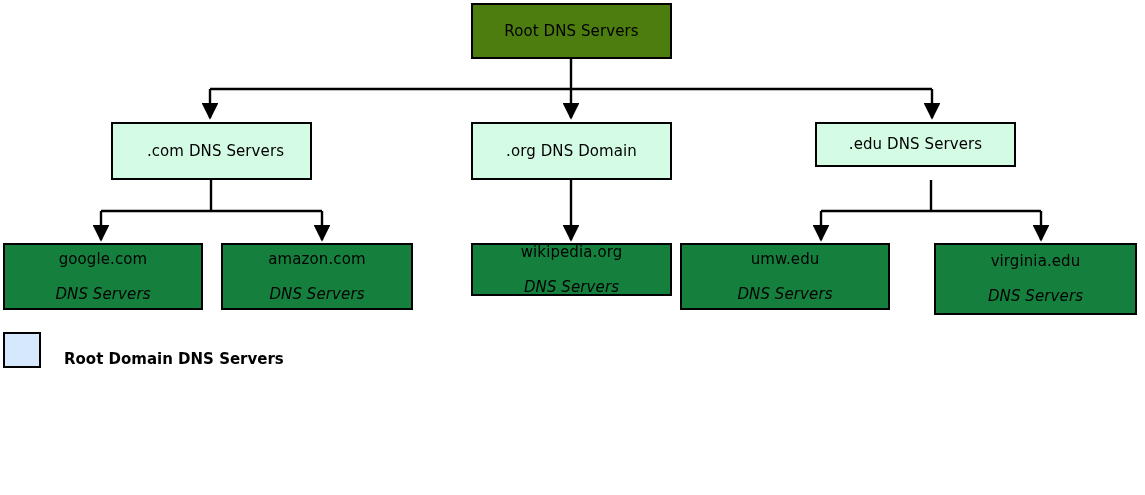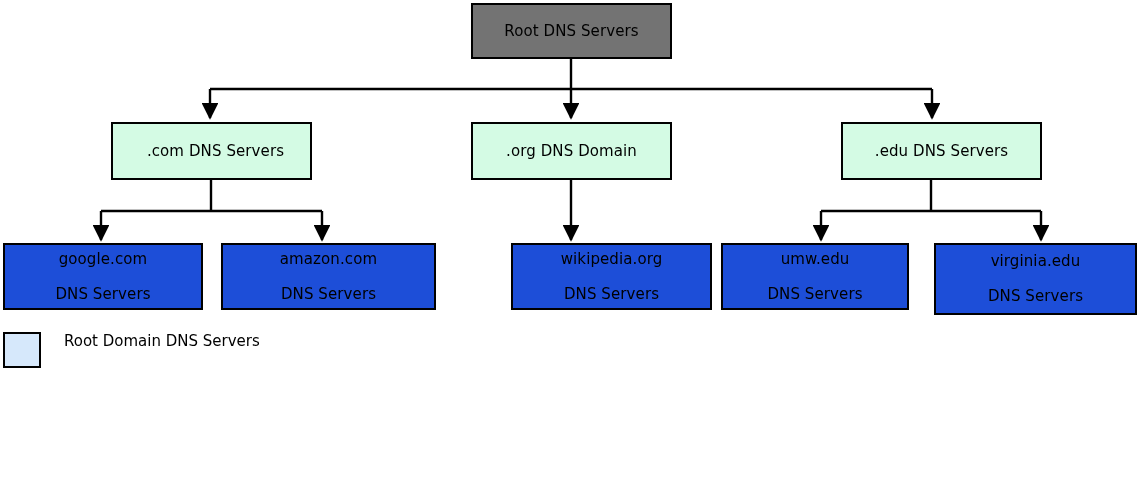--- a/index.html
+++ b/index.html
@@ -26,38 +26,40 @@
     align-items: center;
     justify-content: center;
     text-align: center;
     font-size: 15px;
     line-height: 19px;
     color: #000000;
     letter-spacing: 0.1px;
   }
   .node .line2 {
     display: block;
+    font-style: italic;
   }
-  .root-node  { background: #737373; }
+  .root-node  { background: #4d7c0f; }
   .tld-node   { background: #d4fbe4; }
-  .auth-node  { background: #1d4ed8; gap: 16px; }
+  .auth-node  { background: #15803d; gap: 16px; }
 
   svg.wires {
     position: absolute;
     left: 0;
     top: 0;
     width: 1145px;
     height: 495px;
     pointer-events: none;
   }
 
   .legend-row {
     position: absolute;
     display: flex;
-    align-items: flex-start;
+    align-items: flex-end;
+    font-weight: bold;
   }
   .legend-swatch {
     width: 38px;
     height: 36px;
     box-sizing: border-box;
     border: 2px solid #000000;
     flex: 0 0 auto;
   }
   .legend-label {
     margin-left: 23px;
@@ -114,37 +116,37 @@
   <div class="node root-node" style="left:471px; top:3px; width:201px; height:56px;">
     <span>Root DNS Servers</span>
   </div>
 
   <div class="node tld-node" style="left:111px; top:122px; width:201px; height:58px;padding-left:8px;">
     <span>.com DNS Servers</span>
   </div>
   <div class="node tld-node" style="left:471px; top:122px; width:201px; height:58px;">
     <span>.org DNS Domain</span>
   </div>
-  <div class="node tld-node" style="left:841px; top:122px; width:201px; height:58px;">
+  <div class="node tld-node" style="left:815px; top:122px; width:201px; height:45px;">
     <span>.edu DNS Servers</span>
   </div>
 
   <div class="node auth-node" style="left:3px; top:243px; width:200px; height:67px;">
     <span>google.com</span>
     <span class="line2">DNS Servers</span>
   </div>
-  <div class="node auth-node" style="left:221px; top:243px; width:215px; height:67px;">
+  <div class="node auth-node" style="left:221px; top:243px; width:192px; height:67px;">
     <span>amazon.com</span>
     <span class="line2">DNS Servers</span>
   </div>
-  <div class="node auth-node" style="left:471px; top:243px; width:201px; height:67px;margin-left:40px;">
+  <div class="node auth-node" style="left:471px; top:243px; width:201px; height:53px;">
     <span>wikipedia.org</span>
     <span class="line2">DNS Servers</span>
   </div>
-  <div class="node auth-node" style="left:721px; top:243px; width:188px; height:67px;">
+  <div class="node auth-node" style="left:680px; top:243px; width:210px; height:67px;">
     <span>umw.edu</span>
     <span class="line2">DNS Servers</span>
   </div>
   <div class="node auth-node" style="left:890px; top:243px; width:203px; height:72px;margin-left:44px;">
     <span>virginia.edu</span>
     <span class="line2">DNS Servers</span>
   </div>
 
   <div class="legend-row" style="left:3px; top:332px;">
     <span class="legend-swatch" style="background:#d6e8fb;"></span>

